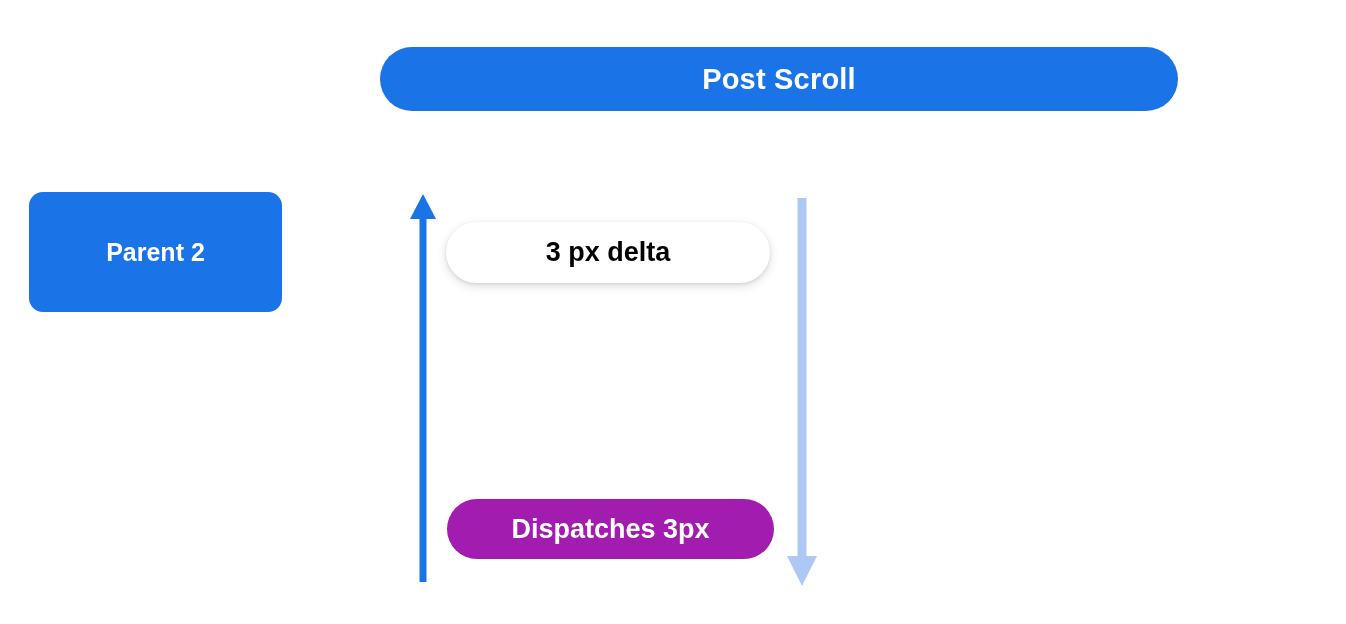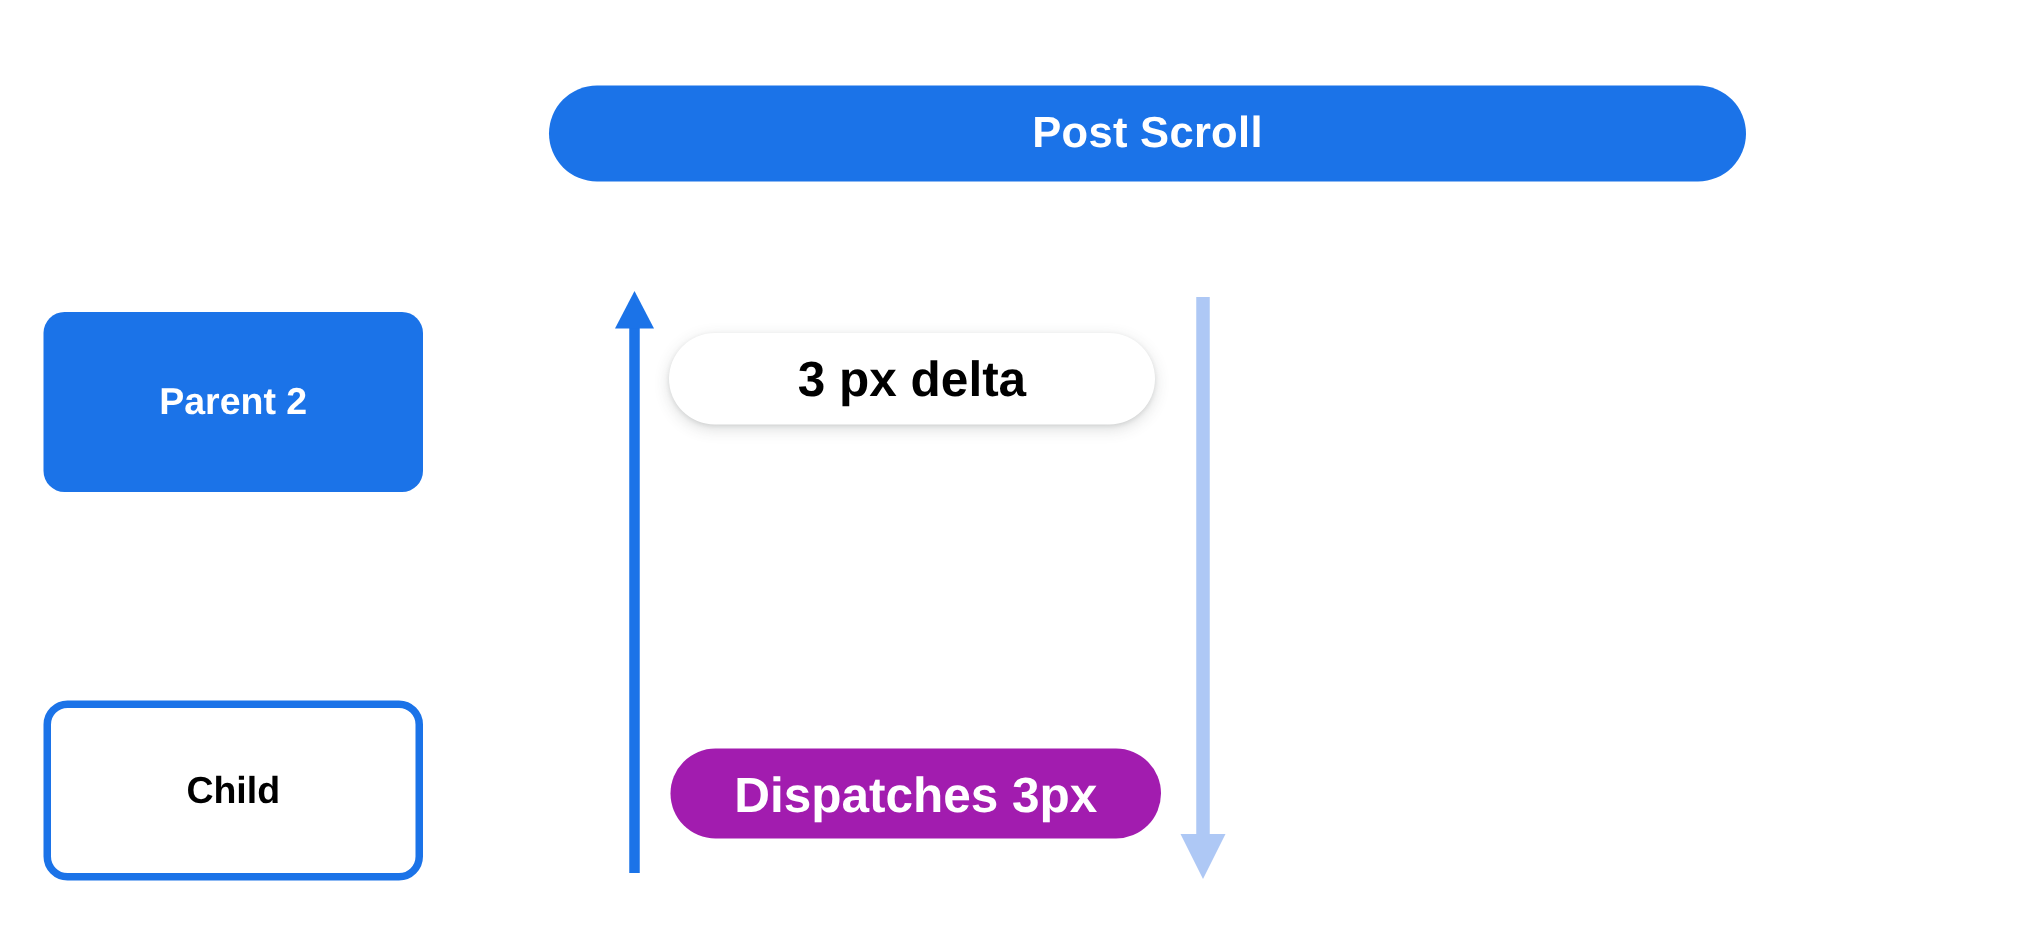--- a/index.html
+++ b/index.html
@@ -16,30 +16,29 @@
     position: relative;
     width: 1346px;
     height: 624px;
     background: #ffffff;
     overflow: hidden;
   }
 
   
   .title-banner {
     position: absolute;
-    left: 366px;
+    left: 380px;
     top: 47px;
     width: 798px;
     height: 64px;
     background: #1b73e8;
     border-radius: 32px;
     display: flex;
     align-items: center;
     justify-content: center;
-    margin-top: 10px;
   }
   .title-banner .title-text {
     color: #ffffff;
     font-size: 29px;
     font-weight: bold;
     letter-spacing: 0.2px;
     line-height: 1;
   }
 
   
@@ -67,21 +66,21 @@
     color: #ffffff;
   }
   .node-box.outlined {
     background: #ffffff;
     border: 5px solid #1b73e8;
     border-radius: 16px;
   }
   .node-box.outlined .node-label {
     color: #000000;
   }
-  #node-parent2 { top: 208px; }
+  #node-parent2 { top: 192px; }
   #node-parent1 { top: 330px; }
   #node-child   { top: 467px; }
 
   
   .arrow-svg {
     position: absolute;
     overflow: visible;
   }
   #arrow-up-wrap {
     left: 405px;
@@ -98,21 +97,21 @@
 
   
   .pill {
     position: absolute;
     display: flex;
     align-items: center;
     justify-content: center;
     box-sizing: border-box;
   }
   .pill .pill-label {
-    font-size: 33px;
+    font-size: 27px;
     font-weight: bold;
     line-height: 1;
     white-space: nowrap;
   }
   #pill-delta {
     left: 446px;
     top: 222px;
     width: 324px;
     height: 61px;
     background: #ffffff;
@@ -137,23 +136,20 @@
 
   <div class="title-banner">
     <span class="title-text">Post Scroll</span>
   </div>
 
   <div class="node-box filled" id="node-parent2">
     <span class="node-label">Parent 2</span>
   </div>
 
 
-  <div class="node-box outlined" id="node-child">
-    <span class="node-label">Child</span>
-  </div>
 
   <svg class="arrow-svg" id="arrow-up-wrap" viewBox="0 0 40 400">
     <line x1="18" y1="392" x2="18" y2="26" stroke="#1b73e8" stroke-width="7"></line>
     <polygon points="18,4 31,29 5,29" fill="#1b73e8"></polygon>
   </svg>
 
   <svg class="arrow-svg" id="arrow-down-wrap" viewBox="0 0 40 400">
     <line x1="18" y1="8" x2="18" y2="368" stroke="#aec8f5" stroke-width="9"></line>
     <polygon points="18,396 33,366 3,366" fill="#aec8f5"></polygon>
   </svg>

